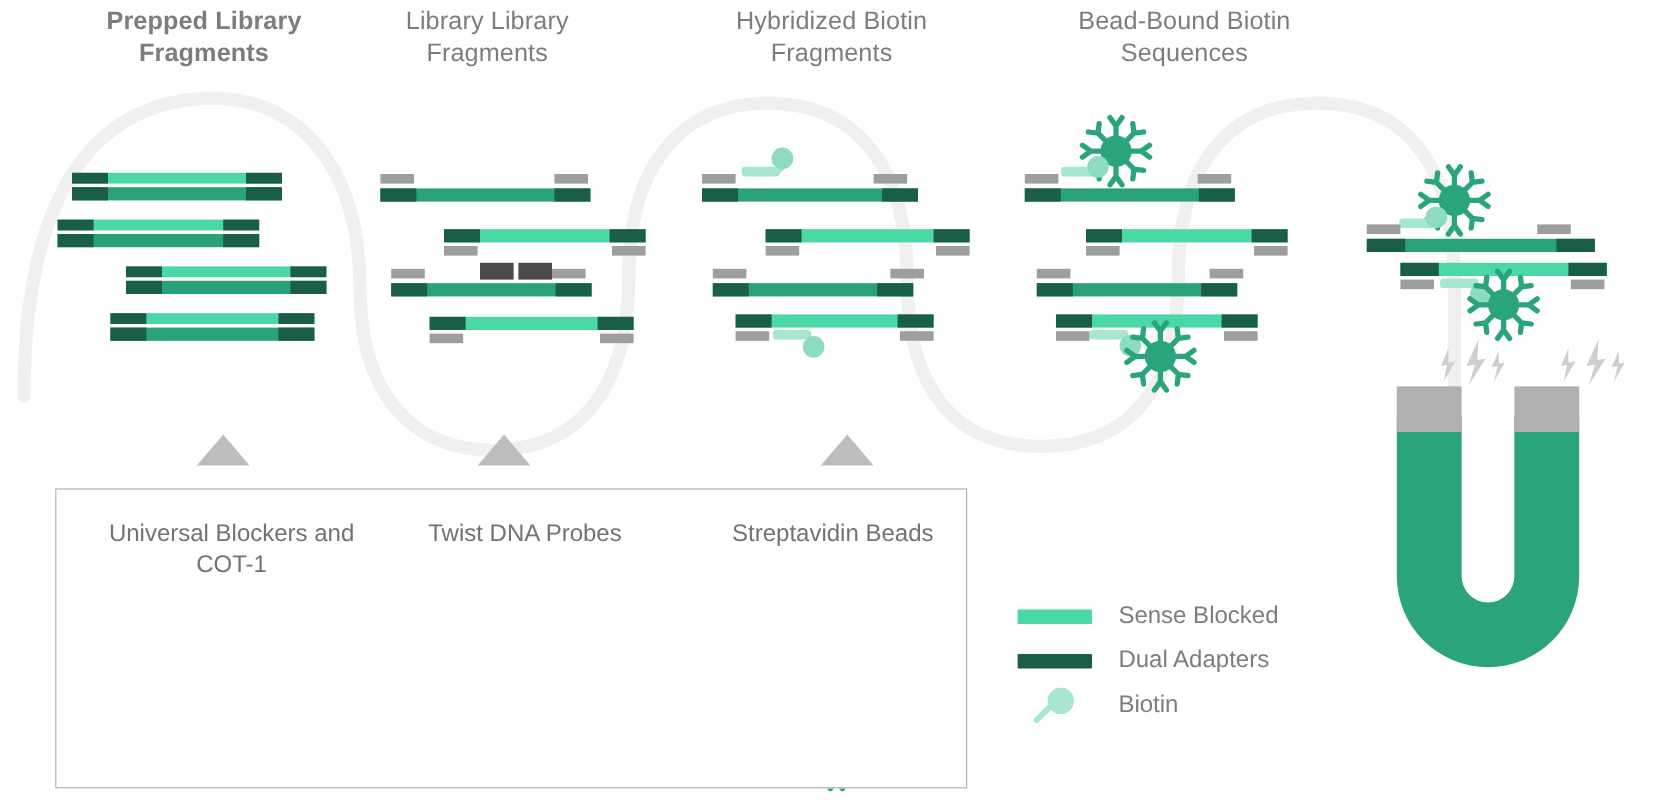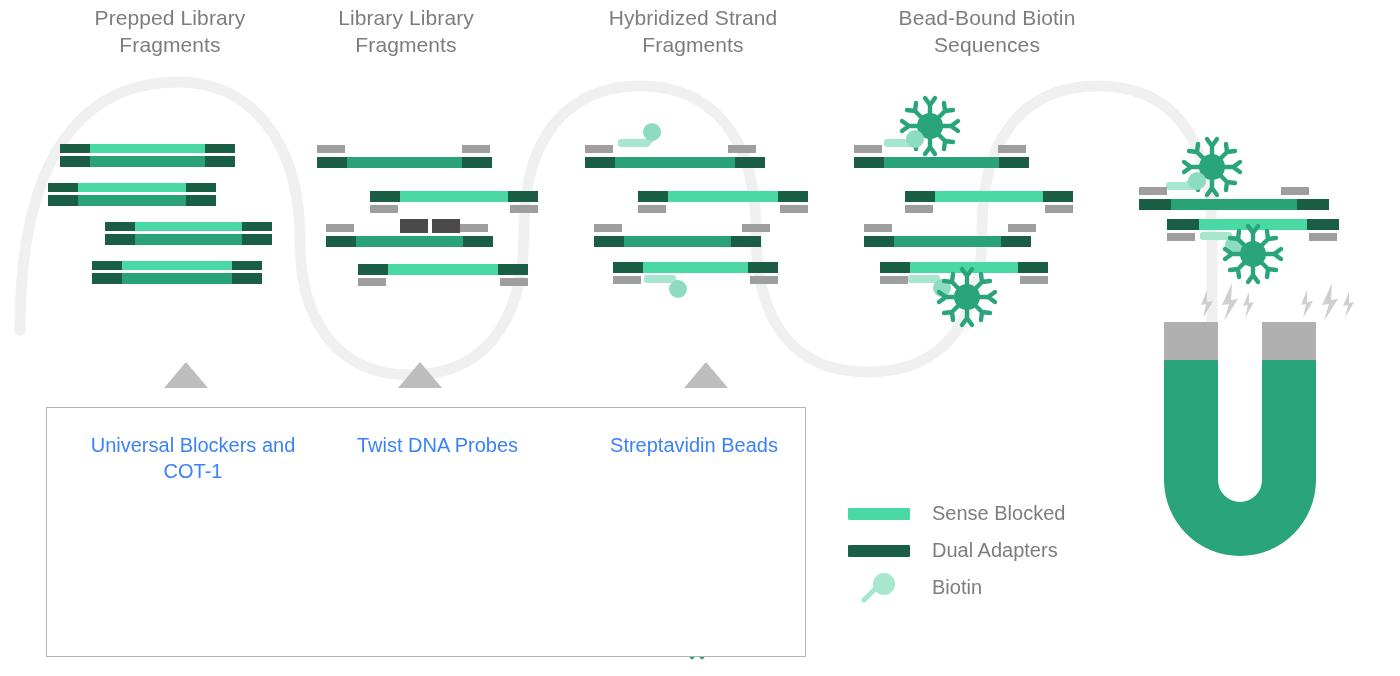--- a/index.html
+++ b/index.html
@@ -29,21 +29,21 @@
   .legend-row{display:flex;align-items:center;height:37px;}
   .legend-swatch{width:62px;height:12px;border-radius:1px;margin-right:22px;flex:none;}
   .legend-biotin{width:62px;height:30px;margin-right:22px;flex:none;position:relative;}
   .legend-label{font-size:20px;color:#7d7d7d;white-space:nowrap;}
   .reagent-box{
     position:absolute;left:46px;top:407px;width:760px;height:250px;
     border:1.5px solid #b3b3b3;background:#fff;box-sizing:border-box;
   }
   .reagent-title{
     position:absolute;text-align:center;font-size:20px;line-height:26px;
-    color:#3b82f6;white-space:pre-line;
+    color:#737373;white-space:pre-line;
   }
 </style>
 </head>
 <body>
 
 <div id="stage">
 
   <svg id="bg-svg" viewBox="0 0 1400 676">
     <defs>
       <g id="bead-glyph">
@@ -58,25 +58,25 @@
     <g fill="none" stroke="#f0f0f0" stroke-width="11" stroke-linecap="round">
       <path d="M 20,330 C 20,120 110,82 178,82 C 250,82 300,140 300,240
                C 300,330 345,375 410,375 C 478,375 524,330 524,230
                C 524,130 574,86 640,86 C 708,86 756,132 756,232
                C 756,330 800,372 868,372 C 936,372 982,330 982,230
                C 982,130 1030,86 1098,86 C 1168,86 1212,132 1212,236
                C 1212,300 1212,330 1212,352"></path>
     </g>
   </svg>
 
-  <div class="panel-title" style="left:40px; top:4px; width:260px;">Prepped Library
+  <div class="panel-title" style="left:40px; top:4px; width:260px;font-weight:bold;">Prepped Library
 Fragments</div>
   <div class="panel-title" style="left:276px; top:4px; width:260px;">Library Library
 Fragments</div>
-  <div class="panel-title" style="left:558px; top:4px; width:270px;">Hybridized Strand
+  <div class="panel-title" style="left:558px; top:4px; width:270px;">Hybridized Biotin
 Fragments</div>
   <div class="panel-title" style="left:857px; top:4px; width:260px;">Bead-Bound Biotin
 Sequences</div>
 
   <svg class="frag-layer" viewBox="0 0 1400 676">
 
     <g>
 
       <g>
         <rect x="60" y="144" width="175" height="9" fill="#4ad9a4"></rect>

